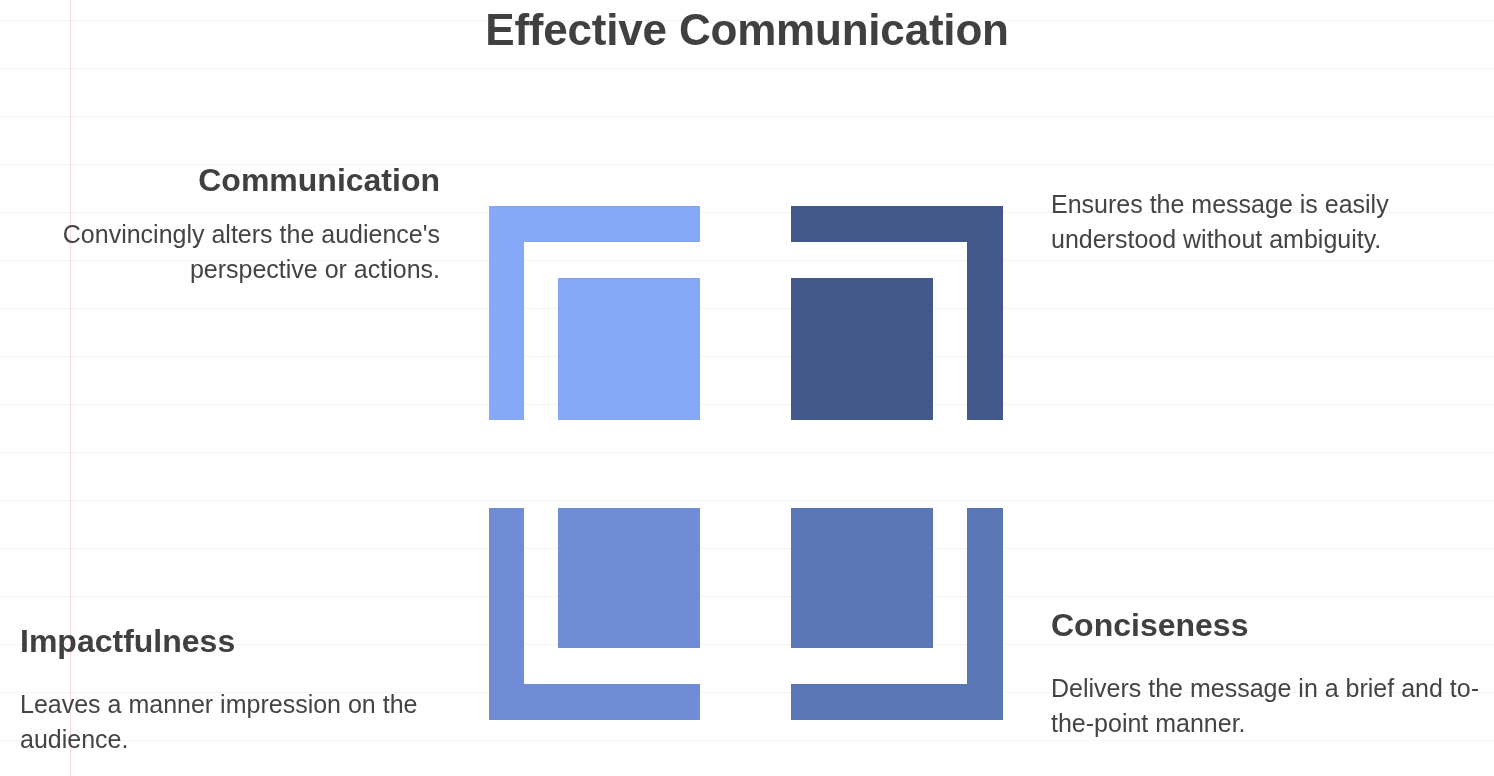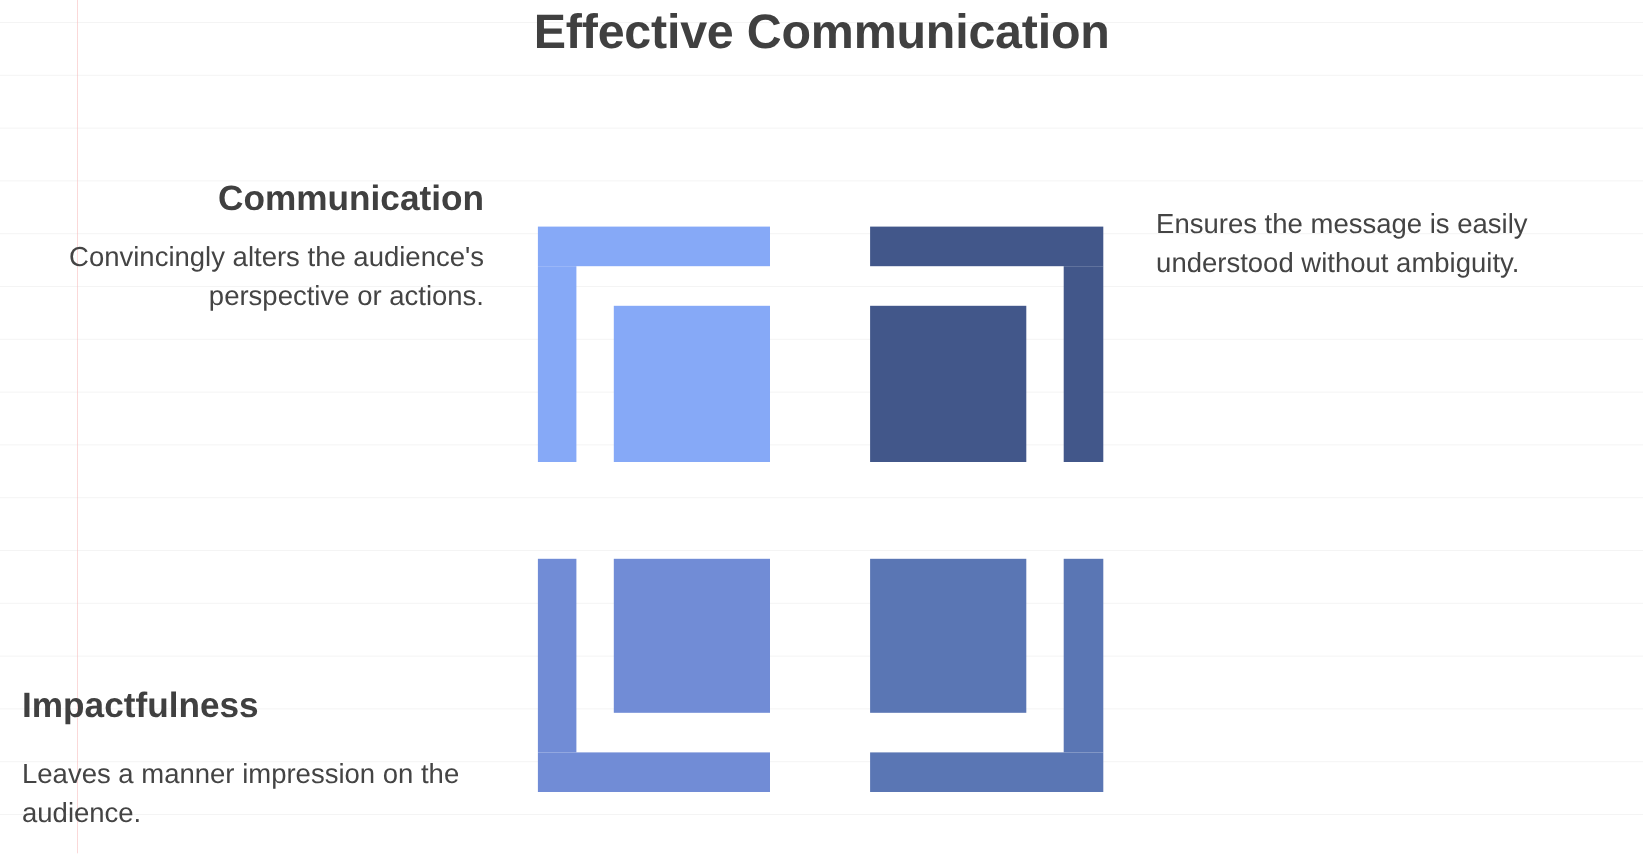--- a/index.html
+++ b/index.html
@@ -149,14 +149,18 @@
 
   <div class="block block-tr">
     <p class="desc">Ensures the message is easily understood without ambiguity.</p>
   </div>
 
   <div class="block block-bl">
     <p class="heading">Impactfulness</p>
     <p class="desc">Leaves a manner impression on the audience.</p>
   </div>
 
+  <div class="block block-br">
+    <p class="heading">Conciseness</p>
+    <p class="desc">Delivers the message in a brief and to-the-point manner.</p>
+  </div>
 
 </div>
 
 </body></html>

